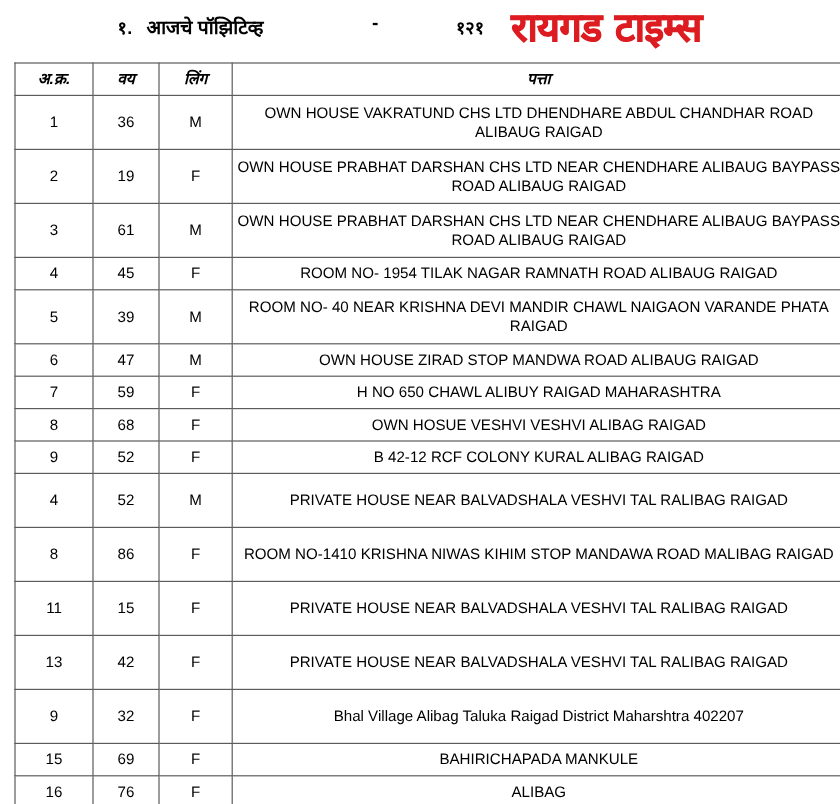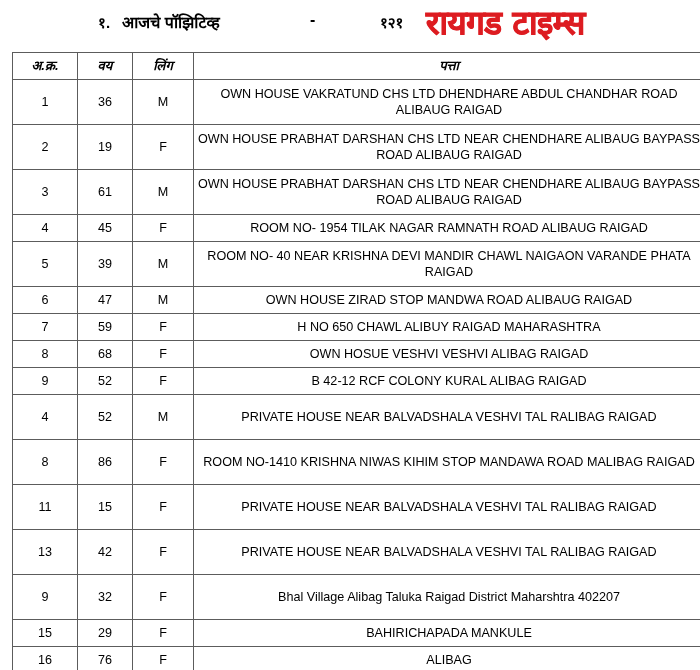--- a/index.html
+++ b/index.html
@@ -222,21 +222,21 @@
             <td class="c-addr addr">PRIVATE HOUSE  NEAR BALVADSHALA  VESHVI  TAL RALIBAG  RAIGAD</td>
           </tr>
           <tr class="r2">
             <td class="c-sr">9</td>
             <td class="c-age">32</td>
             <td class="c-sex">F</td>
             <td class="c-addr addr">Bhal Village  Alibag Taluka  Raigad District  Maharshtra 402207</td>
           </tr>
           <tr class="r1">
             <td class="c-sr">15</td>
-            <td class="c-age">29</td>
+            <td class="c-age">69</td>
             <td class="c-sex">F</td>
             <td class="c-addr addr">BAHIRICHAPADA MANKULE</td>
           </tr>
           <tr class="r1">
             <td class="c-sr">16</td>
             <td class="c-age">76</td>
             <td class="c-sex">F</td>
             <td class="c-addr addr">ALIBAG</td>
           </tr>
         </tbody>

